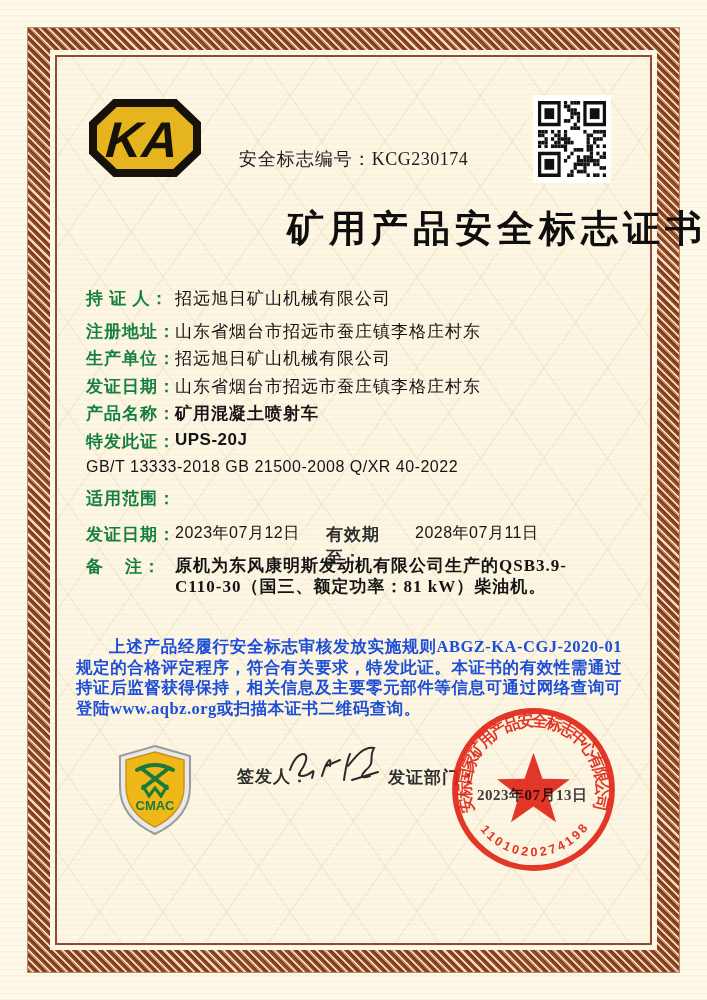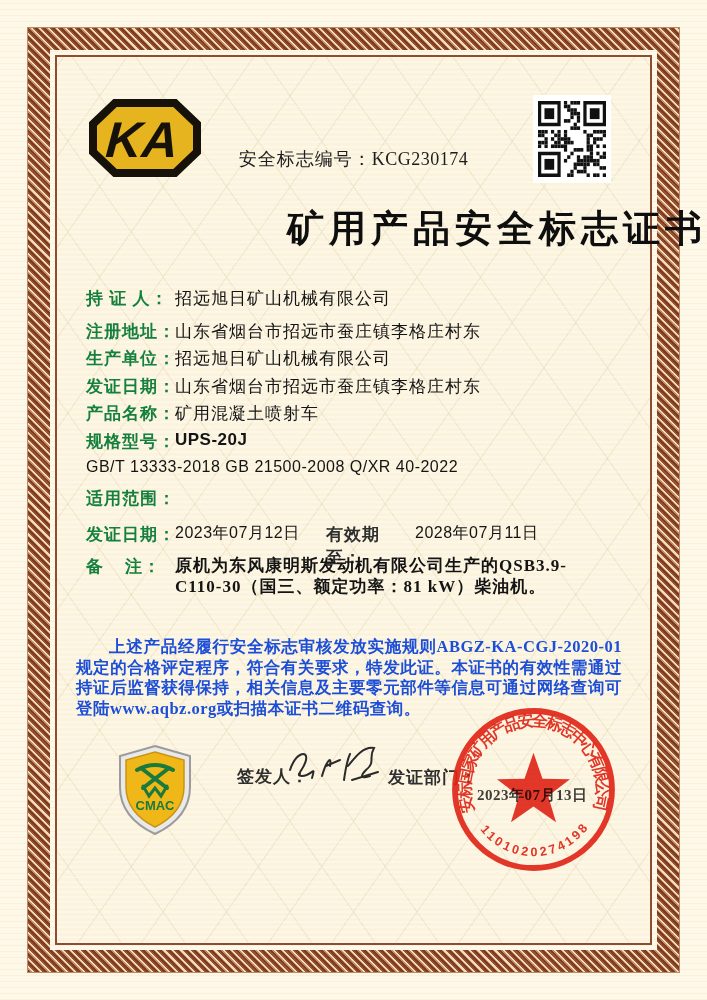--- a/index.html
+++ b/index.html
@@ -218,24 +218,24 @@
   <div class="row" style="top:347px">
     <span class="lbl">生产单位：</span>
     <span class="val kai">招远旭日矿山机械有限公司</span>
   </div>
   <div class="row" style="top:375px">
     <span class="lbl">发证日期：</span>
     <span class="val kai">山东省烟台市招远市蚕庄镇李格庄村东</span>
   </div>
   <div class="row" style="top:402px">
     <span class="lbl">产品名称：</span>
-    <span class="val kai" style="font-weight:400">矿用混凝土喷射车</span>
+    <span class="val kai" style="font-weight:700">矿用混凝土喷射车</span>
   </div>
   <div class="row" style="top:430px">
-    <span class="lbl">规格型号：</span>
+    <span class="lbl">特发此证：</span>
     <span class="val sans-bold">UPS-20J</span>
   </div>
   <div class="row row7" style="top:458px">
     <span class="val sans">GB/T 13333-2018 GB 21500-2008 Q/XR 40-2022</span>
   </div>
   <div class="row" style="top:487px">
     <span class="lbl">适用范围：</span>
   </div>
 
   <div class="row row-dates" style="top:523px">

